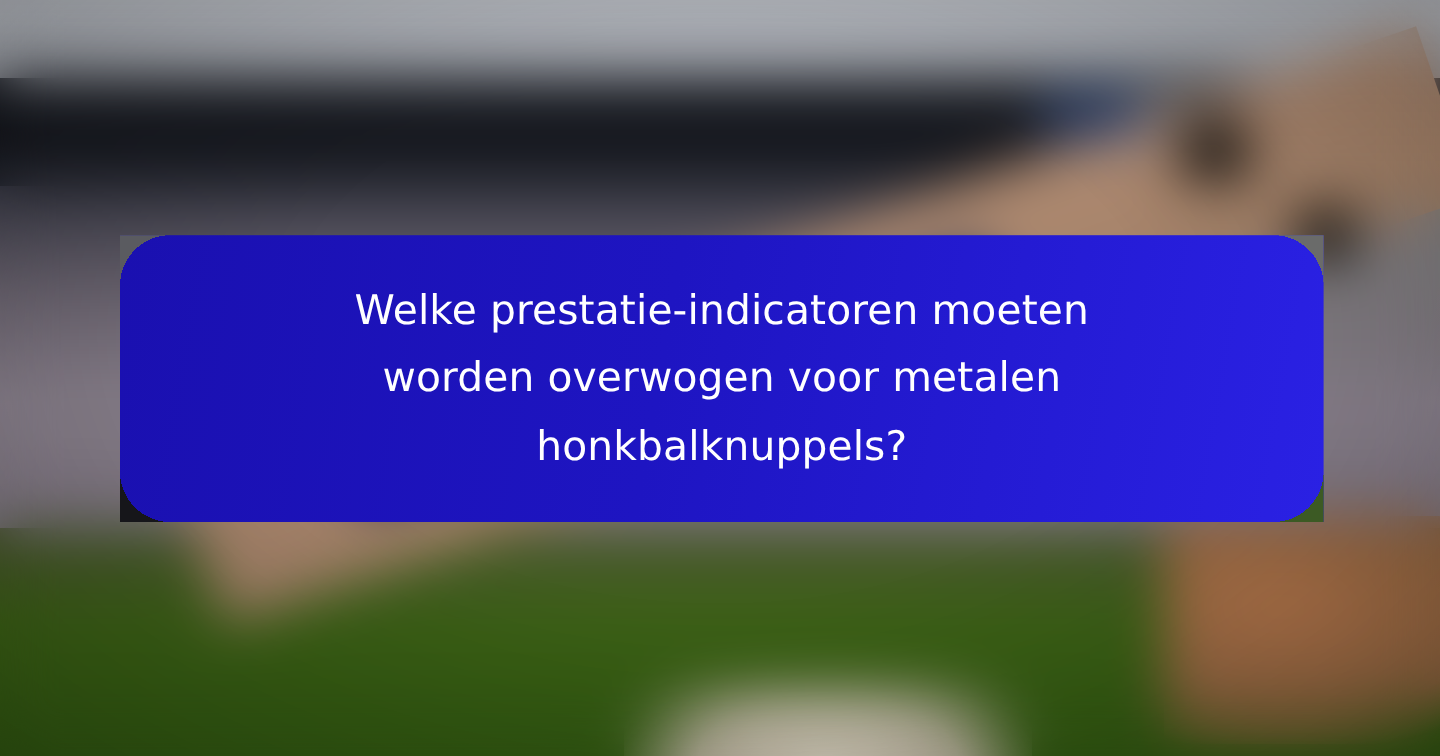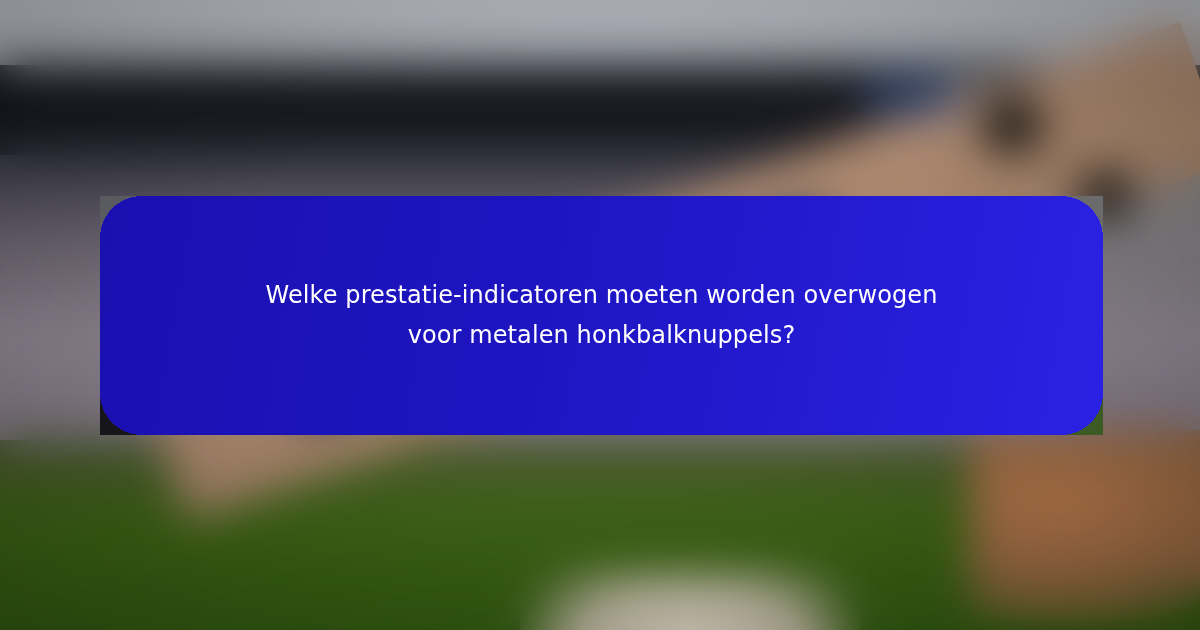--- a/index.html
+++ b/index.html
@@ -144,21 +144,21 @@
   }
   .notch-br { right:0; bottom:0;
     background:radial-gradient(circle at 0% 0%, rgba(0,0,0,0) 0 42px, #3c5a24 42px);
   }
 
   .headline {
     position:relative;
     z-index:2;
     color:#ffffff;
     font-family:"DejaVu Sans", sans-serif;
-    font-size:24px;
+    font-size:34px;
     font-weight:400;
     line-height:1.65;
     text-align:center;
     letter-spacing:.1px;
     max-width:760px;
     padding:0 20px;
   }
 </style>
 </head>
 <body>

